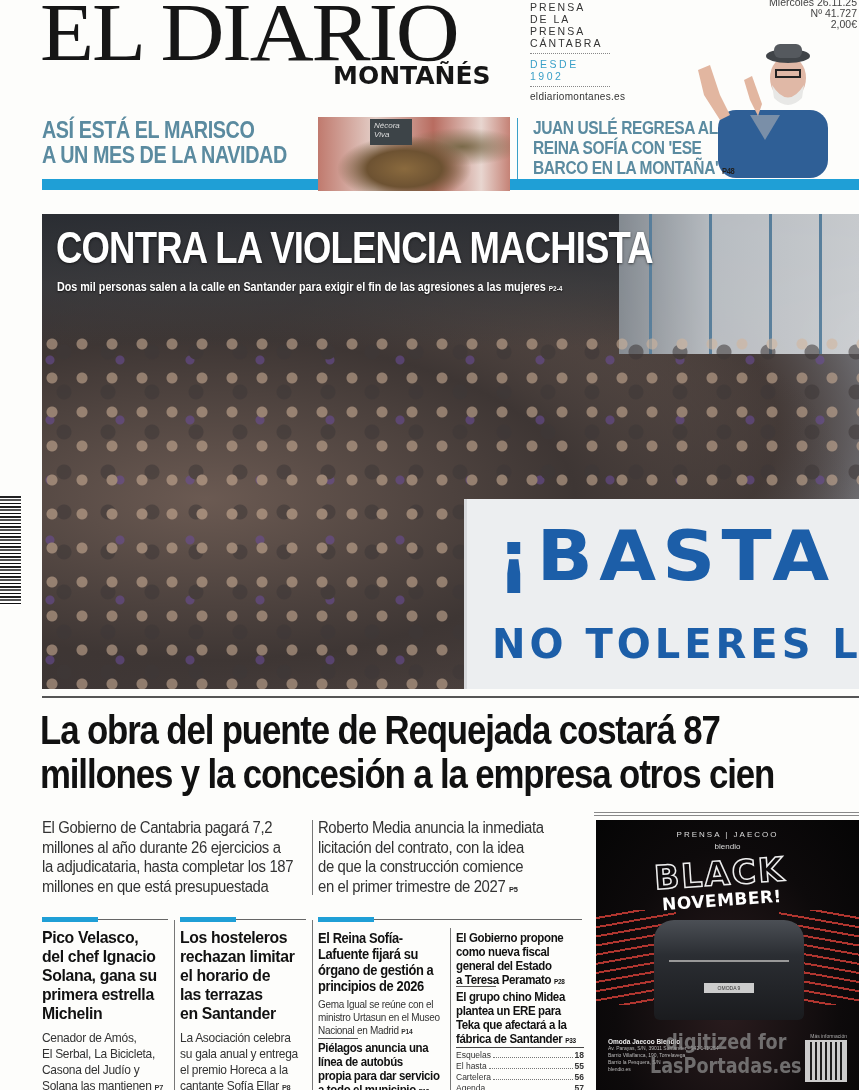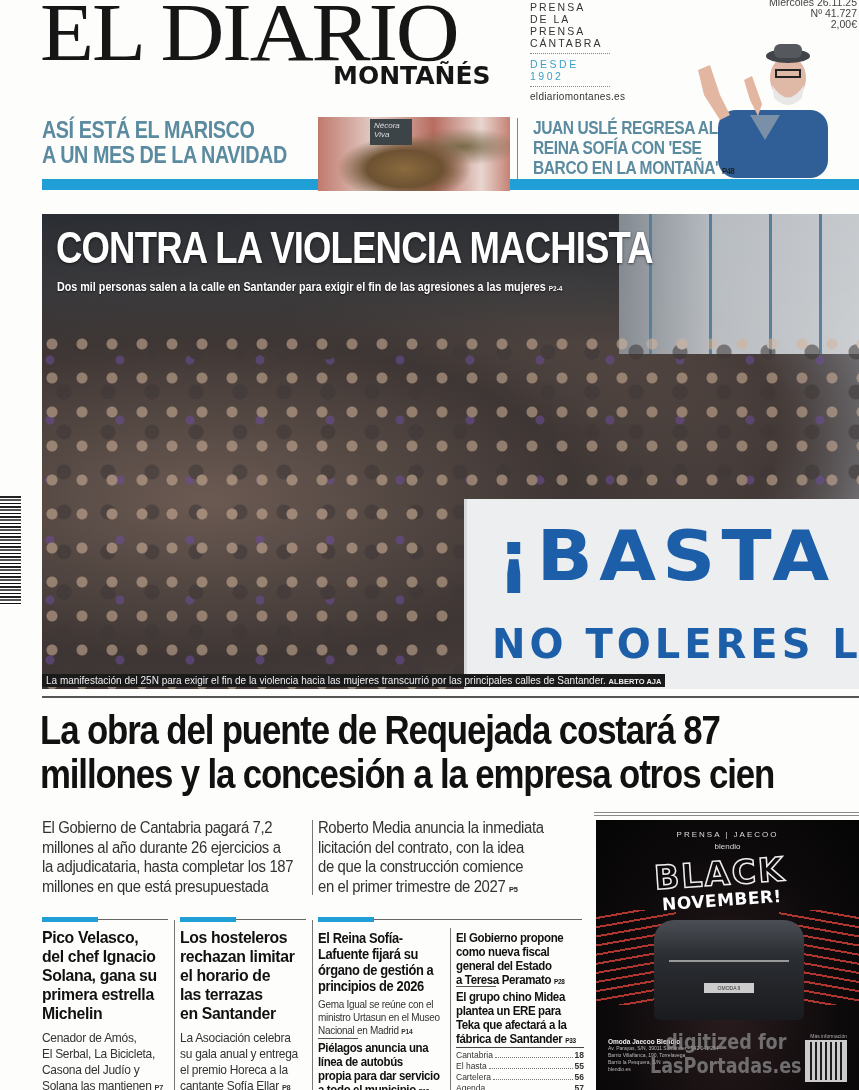--- a/index.html
+++ b/index.html
@@ -159,24 +159,20 @@
   <div class="crowd-dots"></div>
   <div class="headline-overlay">CONTRA LA VIOLENCIA MACHISTA</div>
   <div class="sub-overlay">
     <span>Dos mil personas salen a la calle en Santander para exigir el fin de las agresiones a las mujeres</span>
     <span class="pg">P2-4</span>
   </div>
   <div class="banner">
     <div class="basta">¡BASTA</div>
     <div class="noto">NO TOLERES L</div>
   </div>
-  <div class="caption">
-    <span>La manifestación del 25N para exigir el fin de la violencia hacia las mujeres transcurrió por las principales calles de Santander.</span>
-    <span class="credit">ALBERTO AJA</span>
-  </div>
 </div>
 
 <div class="barcode"></div>
 
 <div class="lead-rule"></div>
 <div class="lead-headline">
   <div>La obra del puente de Requejada costará 87</div>
   <div>millones y la concesión a la empresa otros cien</div>
 </div>
 <div class="lead-col" style="left:42px;">
@@ -259,21 +255,21 @@
 <div class="brief-h h3s" style="left:456px; top:990px;">
   <div>El grupo chino Midea</div>
   <div>plantea un ERE para</div>
   <div>Teka que afectará a la</div>
   <div><span>fábrica de Santander</span> <span class="pg" style="font-size:7px">P33</span></div>
 </div>
 
 <div class="smallrule" style="left:456px; top:1047px; width:128px; background:#444;"></div>
 <div class="index">
   <div class="index-row">
-      <span>Cantabria</span>
+      <span>Esquelas</span>
       <span class="dots"></span>
       <span class="num">18</span>
     </div>
   <div class="index-row">
       <span>El hasta</span>
       <span class="dots"></span>
       <span class="num">55</span>
     </div>
   <div class="index-row">
       <span>Cartelera</span>

